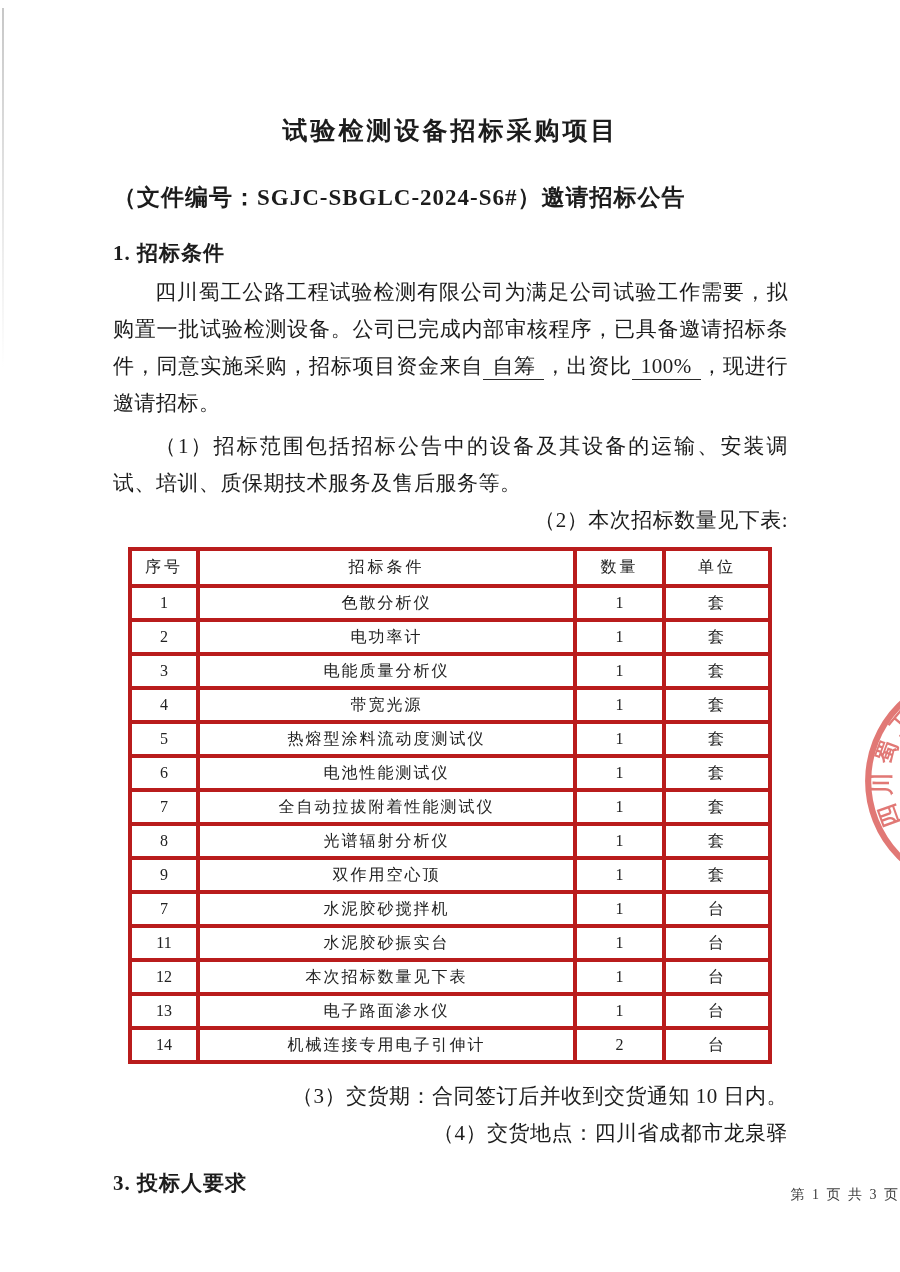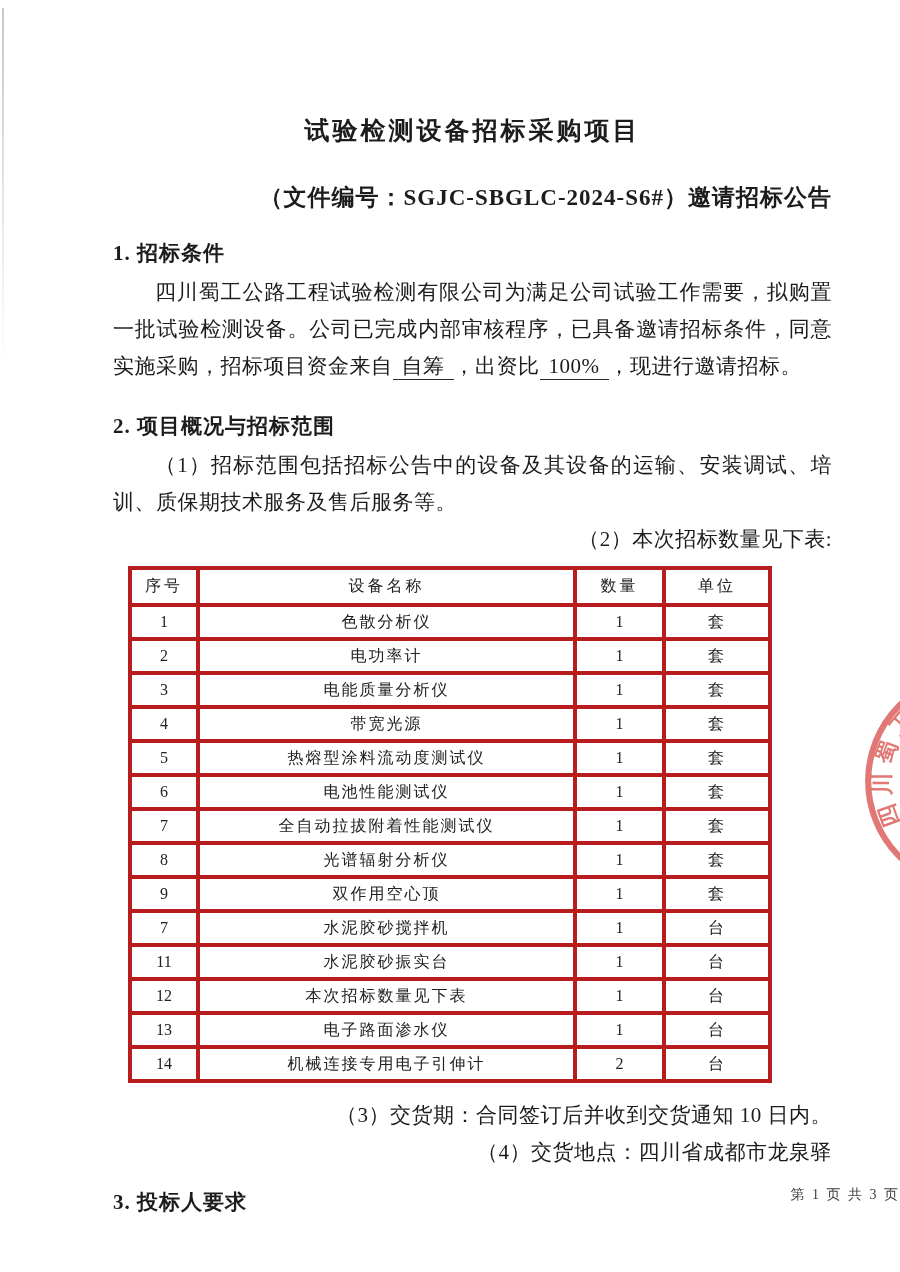--- a/index.html
+++ b/index.html
@@ -17,34 +17,34 @@
   }
 
   .scan-edge {
     position: absolute;
     left: 2px; top: 8px;
     width: 2px; height: 360px;
     background: linear-gradient(#9a9a9a, rgba(160,160,160,0));
     opacity: .55;
   }
 
-  .content { padding: 0 68px 0 113px; }
+  .content { padding: 0 112px 0 113px; }
 
   .doc-title {
     padding-top: 116px;
     text-align: center;
     font-size: 25px;
     font-weight: 700;
     letter-spacing: 3px;
     line-height: 30px;
   }
 
   .doc-subtitle {
     margin-top: 38px;
-    text-align: right;
+    text-align: left;
     font-size: 23px;
     font-weight: 700;
     letter-spacing: 1px;
     line-height: 28px;
   }
 
   .sec-heading {
     margin-top: 26px;
     font-size: 21px;
     font-weight: 700;
@@ -141,31 +141,30 @@
   <div class="content">
 
     <h1 class="doc-title">试验检测设备招标采购项目</h1>
 
     <h2 class="doc-subtitle">（文件编号：SGJC-SBGLC-2024-S6#）邀请招标公告</h2>
 
     <div class="sec-heading">1.  招标条件</div>
 
     <p class="body-par"><span>四川蜀工公路工程试验检测有限公司为满足公司试验工作需要，拟购置一批试验检测设备。公司已完成内部审核程序，已具备邀请招标条件，同意实施采购，招标项目资金来自</span><span class="u-fill">自筹</span><span>，出资比</span><span class="u-fill">100%</span><span>，现进行邀请招标。</span></p>
 
-    <div class="sec-heading">2.  项目概况与招标范围</div>
 
     <p class="body-par">（1）招标范围包括招标公告中的设备及其设备的运输、安装调试、培训、质保期技术服务及售后服务等。</p>
 
     <p class="body-line">（2）本次招标数量见下表:</p>
 
     <table class="equip">
       <tbody>
         <tr class="head-row">
           <th class="c-no">序号</th>
-          <th class="c-name">设备名称</th>
+          <th class="c-name">招标条件</th>
           <th class="c-qty">数量</th>
           <th class="c-unit">单位</th>
         </tr>
         <tr>
           <td class="num">1</td>
           <td>色散分析仪</td>
           <td class="num">1</td>
           <td>套</td>
         </tr>
         <tr>

